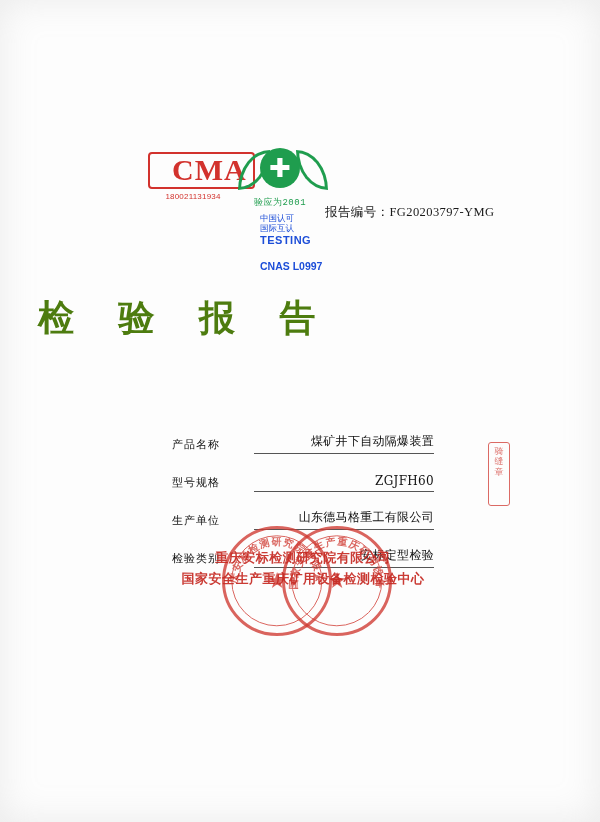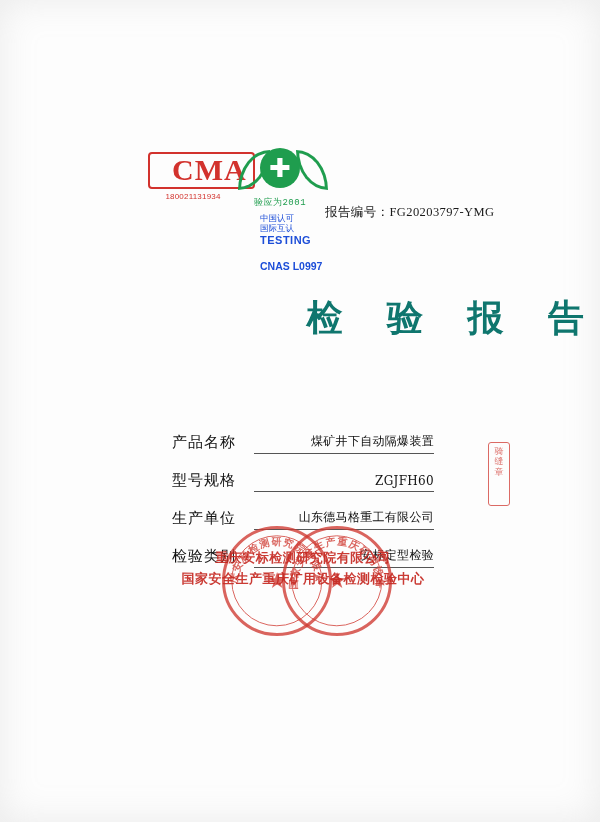--- a/index.html
+++ b/index.html
@@ -157,47 +157,47 @@
     letter-spacing: 0.4px;
     white-space: nowrap;
   }
 
   
   .doc-title {
     position: absolute;
     left: 0;
     right: 0;
     top: 294px;
-    text-align: right;
+    text-align: left;
     font-family: "DejaVu Serif", serif;
     font-size: 36px;
     font-weight: bold;
     letter-spacing: 16px;
-    color: #0f766e;
+    color: #4d7c0f;
     text-indent: 16px;
     padding-left: 22px;
   }
 
   
   .info {
     position: absolute;
     left: 172px;
     top: 432px;
     width: 262px;
   }
   .info-row {
     display: flex;
     align-items: flex-end;
     margin-bottom: 16px;
     height: 22px;
   }
   .info-label {
     width: 82px;
     font-family: "DejaVu Serif", serif;
-    font-size: 15px;
+    font-size: 11px;
     color: #111111;
     letter-spacing: 1px;
     white-space: nowrap;
     padding-bottom: 2px;
   }
   .info-value {
     flex: 1;
     text-align: right;
     font-family: "DejaVu Serif", serif;
     font-size: 12px;

